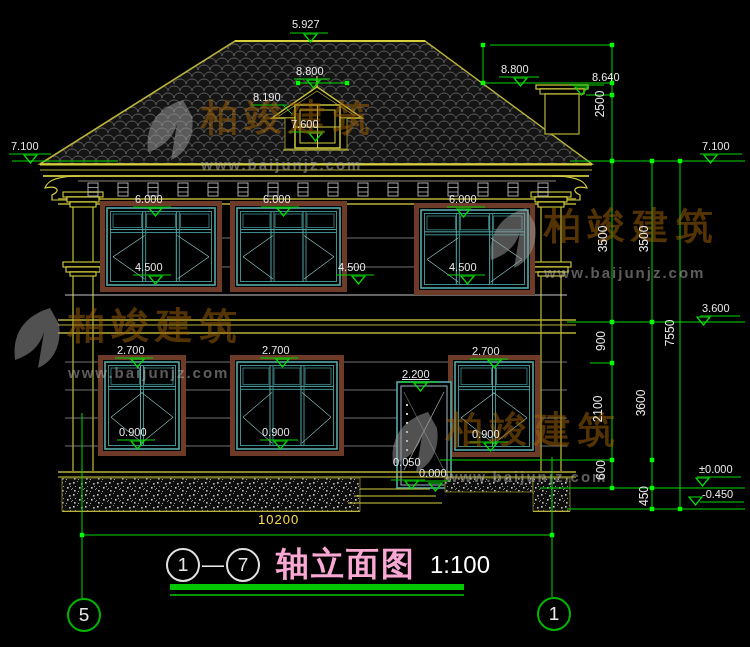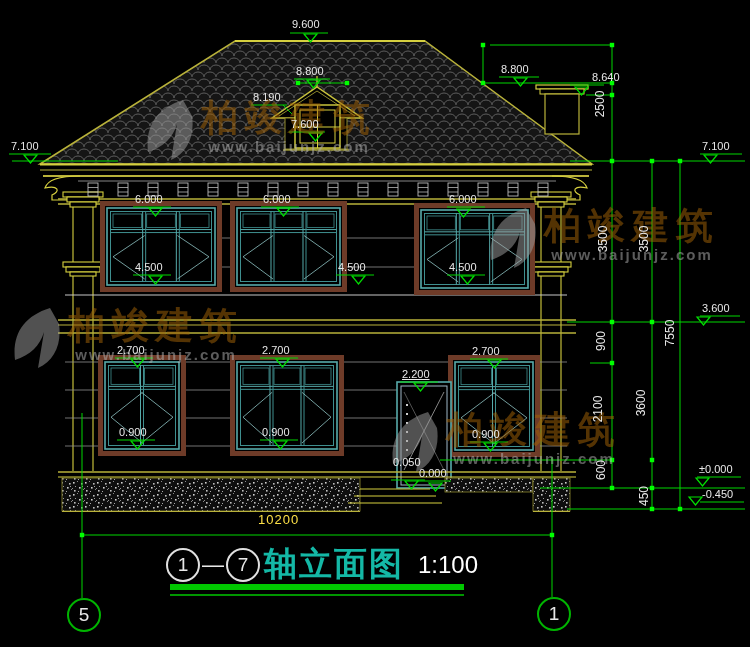--- a/index.html
+++ b/index.html
@@ -3,32 +3,32 @@
 <meta charset="utf-8">
 <style>
   html,body{margin:0;padding:0;background:#000;}
   #stage{position:relative;width:750px;height:647px;background:#000;overflow:hidden;
          font-family:"Liberation Sans", sans-serif;}
   #linework{position:absolute;left:0;top:0;z-index:1;}
   .wm{position:absolute;z-index:3;display:flex;align-items:flex-start;opacity:.52;pointer-events:none;}
   .wm .wm-txt{margin-left:6px;}
   .wm .wm-brand{font-size:37px;font-weight:bold;color:#a16207;letter-spacing:7px;line-height:40px;
                 font-family:"Liberation Sans",sans-serif;white-space:nowrap;}
-  .wm .wm-url{font-size:15px;font-weight:bold;color:#b0b0b0;letter-spacing:2px;margin-top:0;white-space:nowrap;text-align:center;}
+  .wm .wm-url{font-size:15px;font-weight:bold;color:#b0b0b0;letter-spacing:2px;margin-top:18px;white-space:nowrap;}
   #labels{position:absolute;left:0;top:0;width:750px;height:647px;z-index:5;pointer-events:none;}
   .ann{position:absolute;color:#e8e8e8;font-size:11px;white-space:nowrap;
        font-family:"Liberation Sans",sans-serif;}
   .vdim{position:absolute;width:50px;text-align:center;color:#e8e8e8;font-size:12px;
         transform:rotate(-90deg);font-family:"Liberation Sans",sans-serif;}
   .bigdim{position:absolute;color:#fde047;font-size:13px;letter-spacing:1px;}
   #title{position:absolute;left:166px;top:542px;z-index:6;display:flex;align-items:center;color:#fff;}
   .circle-num{display:inline-flex;align-items:center;justify-content:center;width:30px;height:30px;
               border:2px solid #e0e0e0;border-radius:50%;font-size:19px;color:#e8e8e8;}
   .title-dash{font-size:22px;margin:0 2px;color:#e8e8e8;}
-  .title-name{font-size:33px;font-weight:bold;letter-spacing:2px;margin-left:4px;color:#14b8a6;}
+  .title-name{font-size:33px;font-weight:bold;letter-spacing:2px;margin-left:16px;color:#f9a8d4;}
   .title-scale{font-size:24px;font-weight:normal;margin-left:14px;color:#fff;}
   .underline-thick{position:absolute;left:170px;top:584px;width:294px;height:6px;background:#00c800;z-index:6;}
   .underline-thin{position:absolute;left:170px;top:594px;width:294px;height:2px;background:#009600;z-index:6;}
   .axis-bubble{position:absolute;width:30px;height:30px;border:2px solid #00b400;border-radius:50%;
                display:flex;align-items:center;justify-content:center;font-size:19px;color:#e8e8e8;z-index:6;}
 </style>
 </head>
 <body>
 
 <div id="stage">
@@ -438,21 +438,21 @@
         <path d="M40 2 C14 10 2 28 5 54 C20 49 30 40 34 26 L28 62 C44 55 52 38 49 18 Z" fill="#9c9c9c"></path>
       </svg>
     <div class="wm-txt">
         <div class="wm-brand">柏竣建筑</div>
     <div class="wm-url">www.baijunjz.com</div>
       </div>
   </div>
 
   <div id="labels">
     <span class="bigdim" style="left:258px;top:512px;position:absolute;">10200</span>
-  <span class="ann" style="left: 292px; top: 18px;">9.600</span>
+  <span class="ann" style="left: 292px; top: 18px;">5.927</span>
       <span class="ann" style="left: 296px; top: 65px;">8.800</span>
       <span class="ann" style="left: 253px; top: 91px; text-align: right;">8.190</span>
       <span class="ann" style="left: 291px; top: 118px;">7.600</span>
       <span class="ann" style="left: 501px; top: 63px;">8.800</span>
       <span class="ann" style="left: 548px; top: 71px; padding-left: 44px;">8.640</span>
       <span class="ann" style="left: 11px; top: 140px;">7.100</span>
       <span class="ann" style="left: 702px; top: 140px;">7.100</span>
       <span class="ann" style="left: 135px; top: 193px;">6.000</span>
       <span class="ann" style="left: 263px; top: 193px;">6.000</span>
       <span class="ann" style="left: 449px; top: 193px;">6.000</span>

